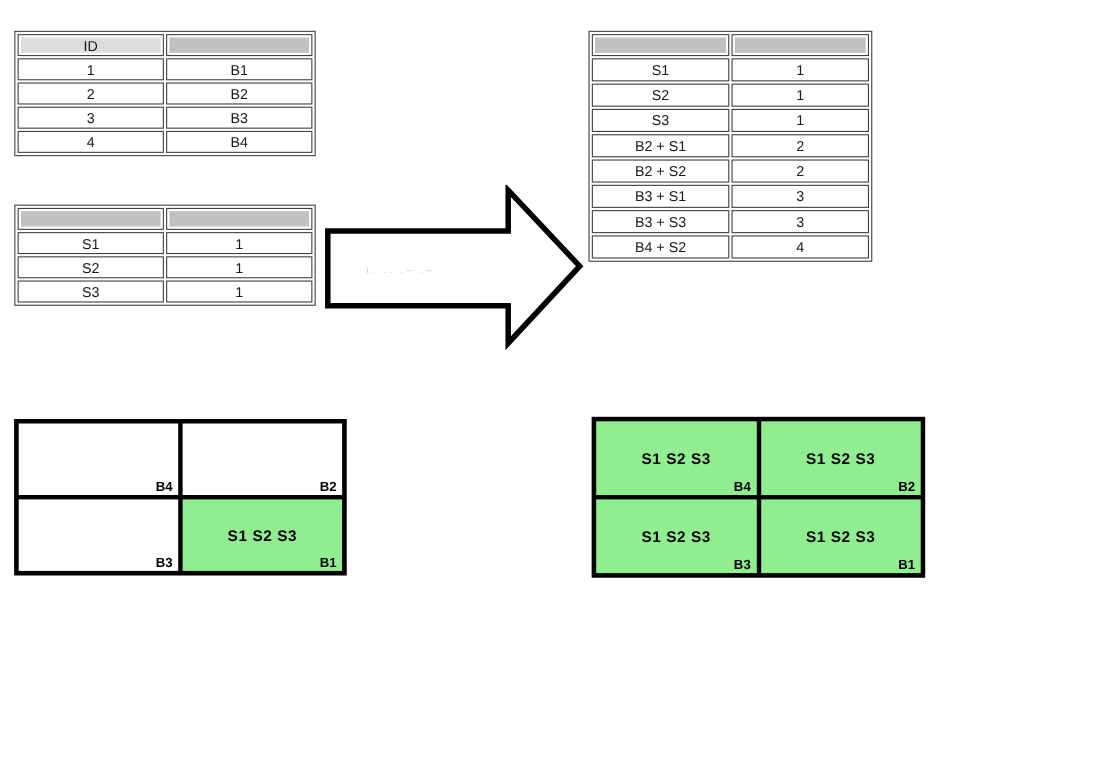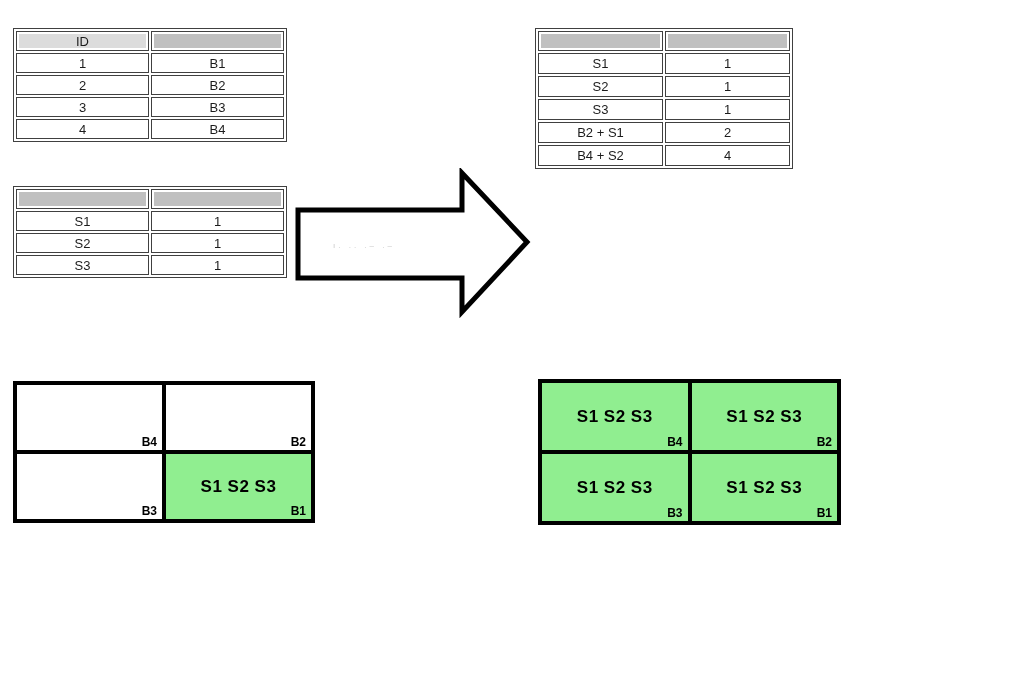--- a/index.html
+++ b/index.html
@@ -26,21 +26,21 @@
   .faint{position:absolute;left:333px;top:241px;width:110px;font-size:8px;color:#c9c9c9;
          letter-spacing:3px;white-space:nowrap}
 
   
   .bgrid{position:absolute;display:grid;grid-template-columns:1fr 1fr;grid-template-rows:1fr 1fr;
          background:#000;border:4px solid #000;gap:4px}
   .bgrid.left{left:13px;top:381px;width:294px;height:134px}
   .bgrid.right{left:538px;top:379px;width:295px;height:138px}
   .gcell{background:#fff;position:relative;display:flex;align-items:center;justify-content:center}
   .gcell.green{background:var(--highlight-green,#90ee90)}
-  .gcontent{font-weight:bold;font-size:17px;color:#000;letter-spacing:.5px}
+  .gcontent{font-weight:bold;font-size:14px;color:#000;letter-spacing:.5px}
   .glabel{position:absolute;right:5px;bottom:1px;font-weight:bold;font-size:12px;color:#000}
 
   
   .pill{position:absolute;left:950px;top:537px;width:85px;height:152px;border-radius:26px;
         background:var(--accent-blue,#4f81bd)}
 </style>
 </head>
 <body>
 
 <div class="page">
@@ -124,20 +124,32 @@
     </tr>
     <tr>
       <td>S3</td>
       <td>1</td>
     </tr>
     <tr>
       <td>B2 + S1</td>
       <td>2</td>
     </tr>
     <tr>
+      <td>B2 + S2</td>
+      <td>2</td>
+    </tr>
+    <tr>
+      <td>B3 + S1</td>
+      <td>3</td>
+    </tr>
+    <tr>
+      <td>B3 + S3</td>
+      <td>3</td>
+    </tr>
+    <tr>
       <td>B4 + S2</td>
       <td>4</td>
     </tr>
   </tbody>
     </table>
 
   <div class="bgrid left">
     <div class="gcell">
       <span class="gcontent"></span>
       <span class="glabel">B4</span>

